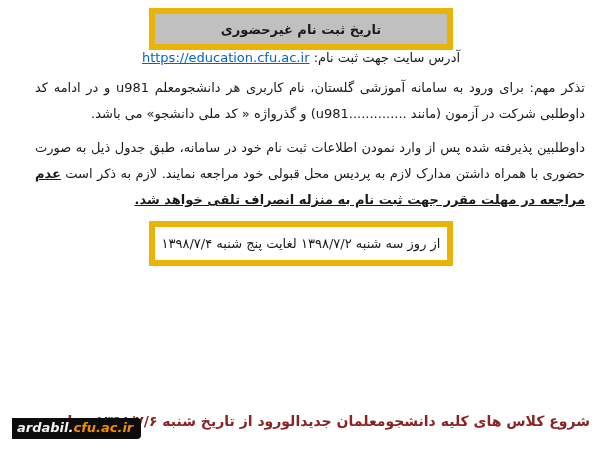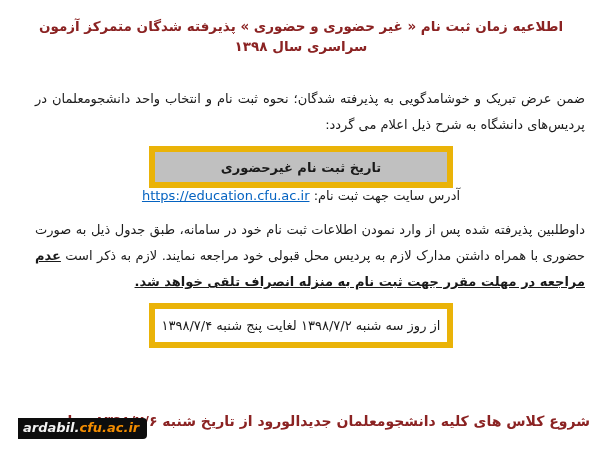--- a/index.html
+++ b/index.html
@@ -22,21 +22,21 @@
   }
   .para{
     margin:0 17px 0 35px;
     text-align:justify;
     text-align-last:right;
     font-size:13px;
     line-height:26px;
   }
   .para-intro{margin-top:30px;}
   .para-note{margin-top:10px;}
-  .para-attend{margin-top:14px;}
+  .para-attend{margin-top:8px;}
   .underlined-warning{
     font-weight:bold;
     text-decoration:underline;
   }
   table.date-table{
     width:304px;
     margin:8px auto 0 auto;
     border-collapse:collapse;
     border:6px solid #eab308;
     font-size:13px;
@@ -72,57 +72,56 @@
     position:absolute;
     right:12px;
     bottom:21px;
     white-space:nowrap;
     font-size:14px;
     font-weight:bold;
     color:#8b2323;
   }
   .watermark{
     position:absolute;
-    left:18px;
+    left:12px;
     bottom:11px;
     direction:ltr;
     background:#0d0d0d;
     border-radius:0 4px 4px 0;
     padding:2px 8px 3px 5px;
     font-size:13px;
     font-style:italic;
     font-weight:bold;
     line-height:16px;
     white-space:nowrap;
   }
   .wm-prefix{color:#f2f2f2;}
   .wm-suffix{color:#f28c00;}
 </style>
 </head>
 <body>
 
 <div class="page">
 
-  <div class="doc-title">اطلاعیه زمان ثبت نام « غیر حضوری و حضوری » پذیرفته شدگان متمرکز آزمون سراسری سال ۱۳۹۸</div>
 
-  <p class="para para-intro">ضمن عرض تبریک و خوشامدگویی به پذیرفته شدگان؛ نحوه ثبت نام و انتخاب واحد دانشجومعلمان در پردیس‌های دانشگاه به شرح ذیل اعلام می گردد:</p>
 
   <table class="date-table">
     <tbody>
       <tr>
         <td class="table-header">تاریخ ثبت نام غیرحضوری</td>
       </tr>
     </tbody>
   </table>
 
   <div class="link-line">
     <span>آدرس سایت جهت ثبت نام:</span>
     <a class="reg-link" title="https://education.cfu.ac.ir">https://education.cfu.ac.ir</a>
   </div>
 
+  <p class="para para-note">تذکر مهم: برای ورود به سامانه آموزشی گلستان، نام کاربری هر دانشجومعلم u981 و در ادامه کد داوطلبی شرکت در آزمون (مانند ..............u981) و گذرواژه « کد ملی دانشجو» می باشد.</p>
 
   <p class="para para-attend"><span>داوطلبین پذیرفته شده پس از وارد نمودن اطلاعات ثبت نام خود در سامانه، طبق جدول ذیل به صورت حضوری با همراه داشتن مدارک لازم به پردیس محل قبولی خود مراجعه نمایند. لازم به ذکر است </span><span class="underlined-warning">عدم مراجعه در مهلت مقرر جهت ثبت نام به منزله انصراف تلقی خواهد شد.</span></p>
 
   <table class="date-table">
     <tbody>
       <tr>
         <td class="table-value">از روز سه شنبه ۱۳۹۸/۷/۲ لغایت پنج شنبه ۱۳۹۸/۷/۴</td>
       </tr>
     </tbody>
   </table>

